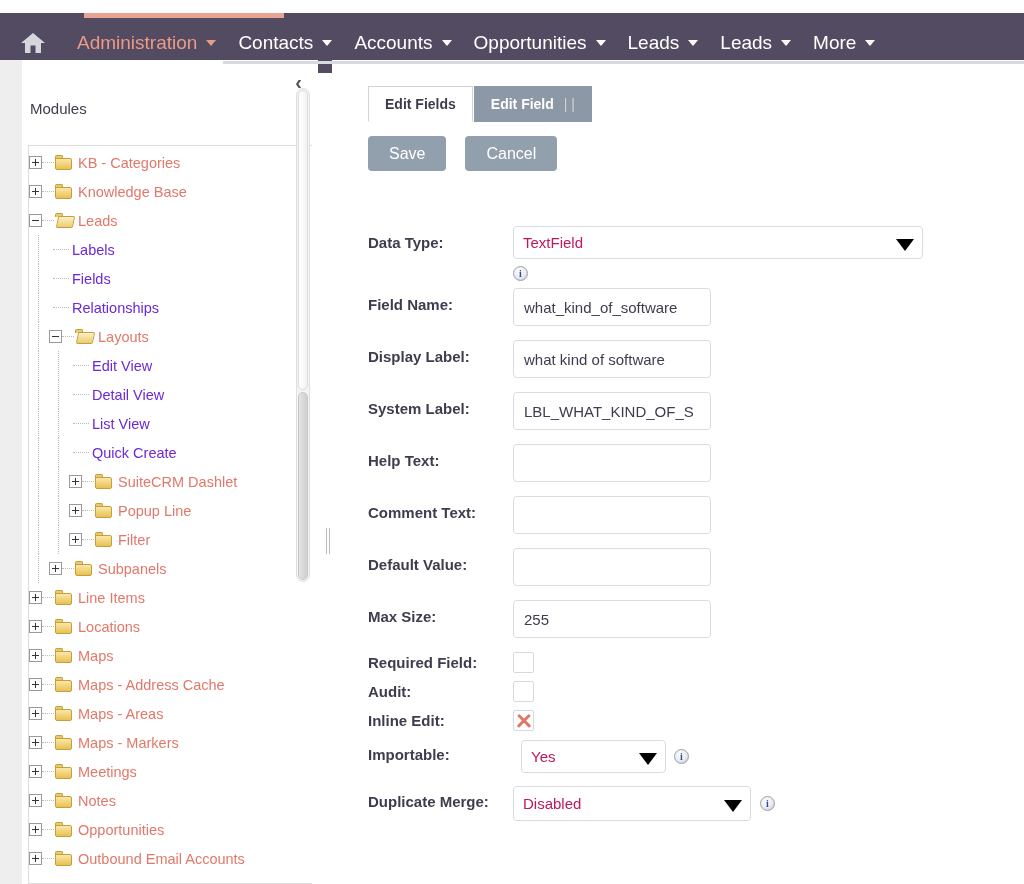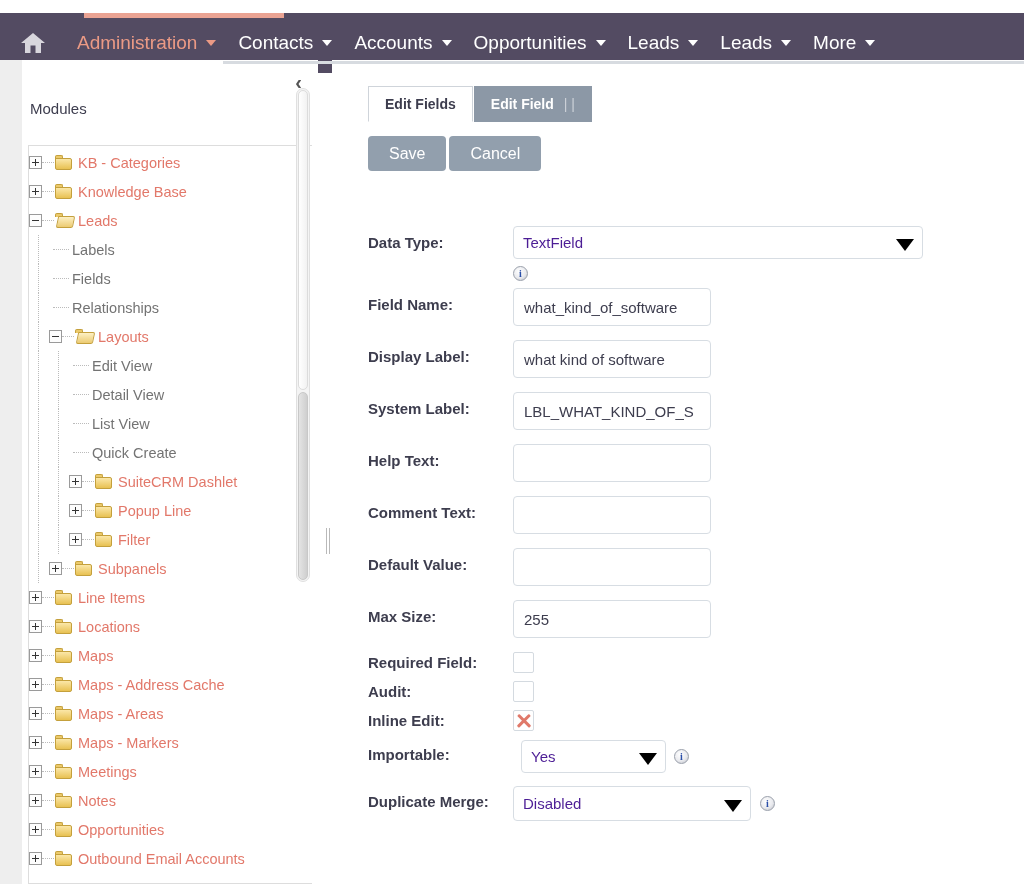--- a/index.html
+++ b/index.html
@@ -142,21 +142,21 @@
   }
   .folder.open .f-body {
     background: linear-gradient(#fdf0c3, #eccb72);
     transform: skewX(-12deg);
     left: 2px;
   }
   .tlabel {
     font-size: 14.5px;
     color: #e2786a;
   }
-  .tlabel.leaf { color: #737373; }
+  .tlabel.leaf { color: #6d28d9; }
 
   .sb-scrollbar {
     position: absolute; top: 88px; left: 296px;
     width: 14px; height: 494px;
     background: #f4f4f4;
     border: 1px solid #e0e0e0;
     border-radius: 7px;
   }
   .sb-thumb {
     position: absolute; top: 1px; left: 1px;
@@ -211,21 +211,21 @@
     margin-left: 1px;
   }
   .tab-sep { opacity: .55; margin-left: 10px; font-weight: normal; }
   .tab-rule {
     position: absolute; top: 61px; left: 223px;
     width: 801px; height: 3px;
     background: #d7dbe0;
   }
   .btn-row {
     position: absolute; top: 76px; left: 36px;
-    display: flex; gap: 3px;
+    display: flex; gap: 19px;
   }
   .btn {
     height: 35px; padding: 0 21px;
     display: flex; align-items: center; justify-content: center;
     background: #929fad; color: #ffffff;
     font-size: 16px; border: none; border-radius: 4px;
     cursor: pointer;
     font-family: "Liberation Sans", sans-serif;
   }
 
@@ -253,21 +253,21 @@
     font-family: "Liberation Sans", sans-serif;
     outline: none;
   }
   .sel-wrap {
     position: relative; display: inline-block;
   }
   .sel {
     height: 33px;
     border: 1px solid #d7dde3; border-radius: 4px;
     background: #ffffff;
-    font-size: 15px; color: #4c1d95;
+    font-size: 15px; color: #be185d;
     padding: 0 34px 0 9px;
     display: flex; align-items: center;
     cursor: pointer;
   }
   .sel .arrow {
     position: absolute; right: 9px; top: 50%;
     margin-top: -4px;
     width: 0; height: 0;
     border-left: 9px solid transparent;
     border-right: 9px solid transparent;

